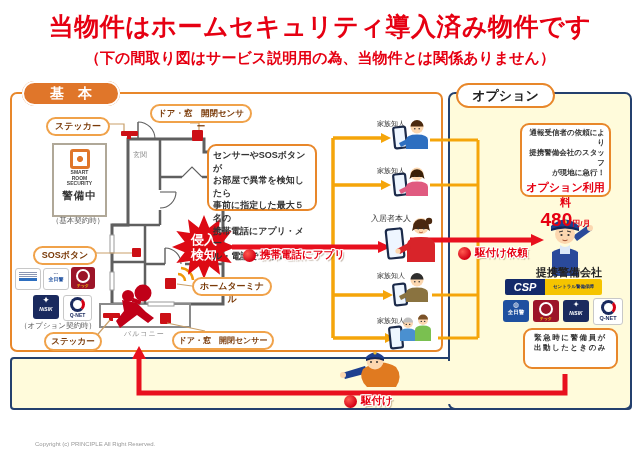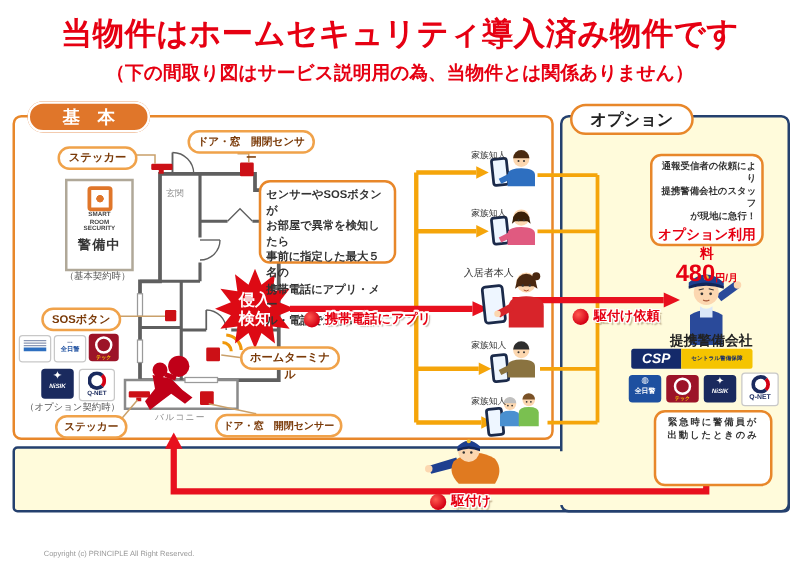--- a/index.html
+++ b/index.html
@@ -49,21 +49,21 @@
             text-align:center;line-height:16px;border-radius:2px 0 0 2px;}
   #csp-sub{width:57px;background:#f5c400;color:#142a6a;font-size:4.5px;font-weight:bold;line-height:16px;
            text-align:center;border-radius:0 2px 2px 0;}
   .logo{position:absolute;z-index:6;border-radius:3px;text-align:center;overflow:hidden;}
   .logo-navy{background:#1a2a5e;color:#fff;}
   .logo-blue{background:#1e50a0;color:#fff;}
   .logo-red{background:#9c1428;color:#ffd800;}
   .logo-white{background:#fff;border:1px solid #c8c8c8;color:#1a2a5e;}
   .logo .glyph{font-size:9px;line-height:11px;}
   .logo .lname{font-size:5px;font-weight:bold;font-style:italic;line-height:6px;}
-  #emergency-box{left:523px;top:328px;width:95px;height:61px;padding:3px 2px;text-align:center;}
+  #emergency-box{left:523px;top:328px;width:95px;height:41px;padding:3px 2px;text-align:center;}
   #eb-line1{font-size:7.5px;color:#333;font-weight:bold;line-height:9.5px;letter-spacing:1.5px;}
   #eb-amount{font-size:16px;font-weight:bold;color:#e60012;line-height:17px;}
   #copyright{left:35px;top:441px;font-size:6px;color:#999;z-index:6;}
   .sticker-lines i{display:block;height:1px;background:#8a96b4;margin:1px 3px;}
 </style>
 </head>
 <body>
 
 <div id="stage">
 

